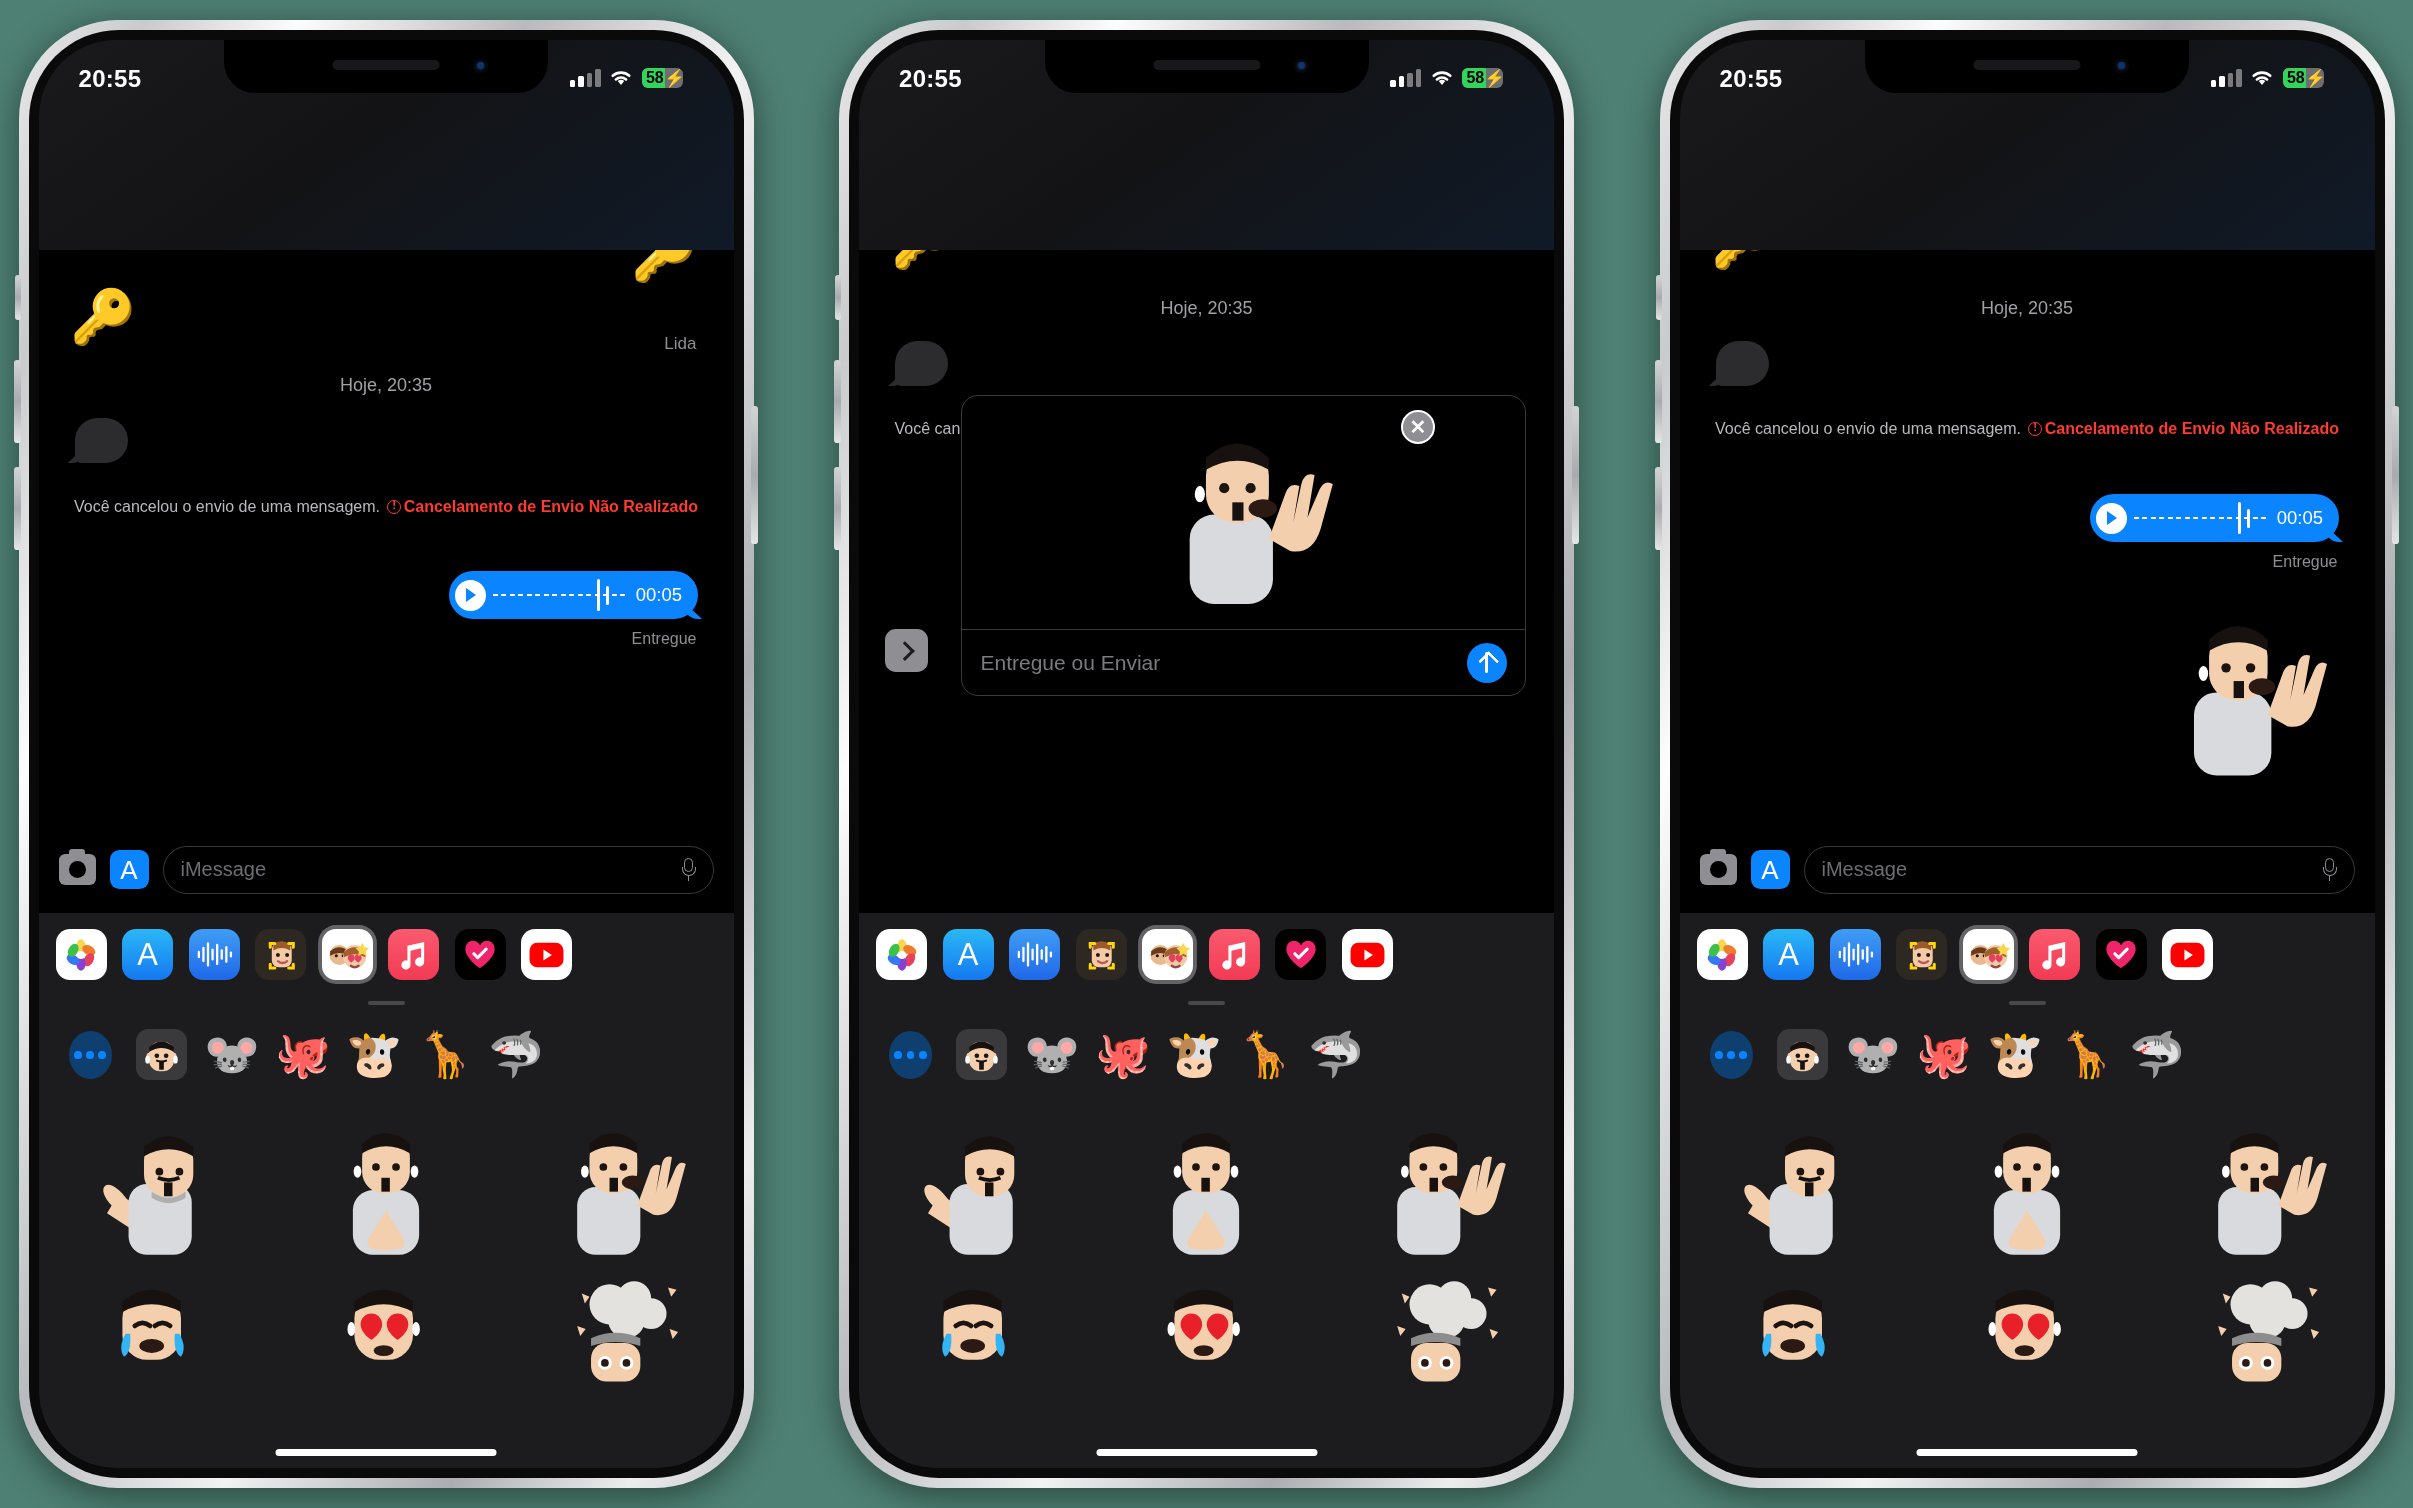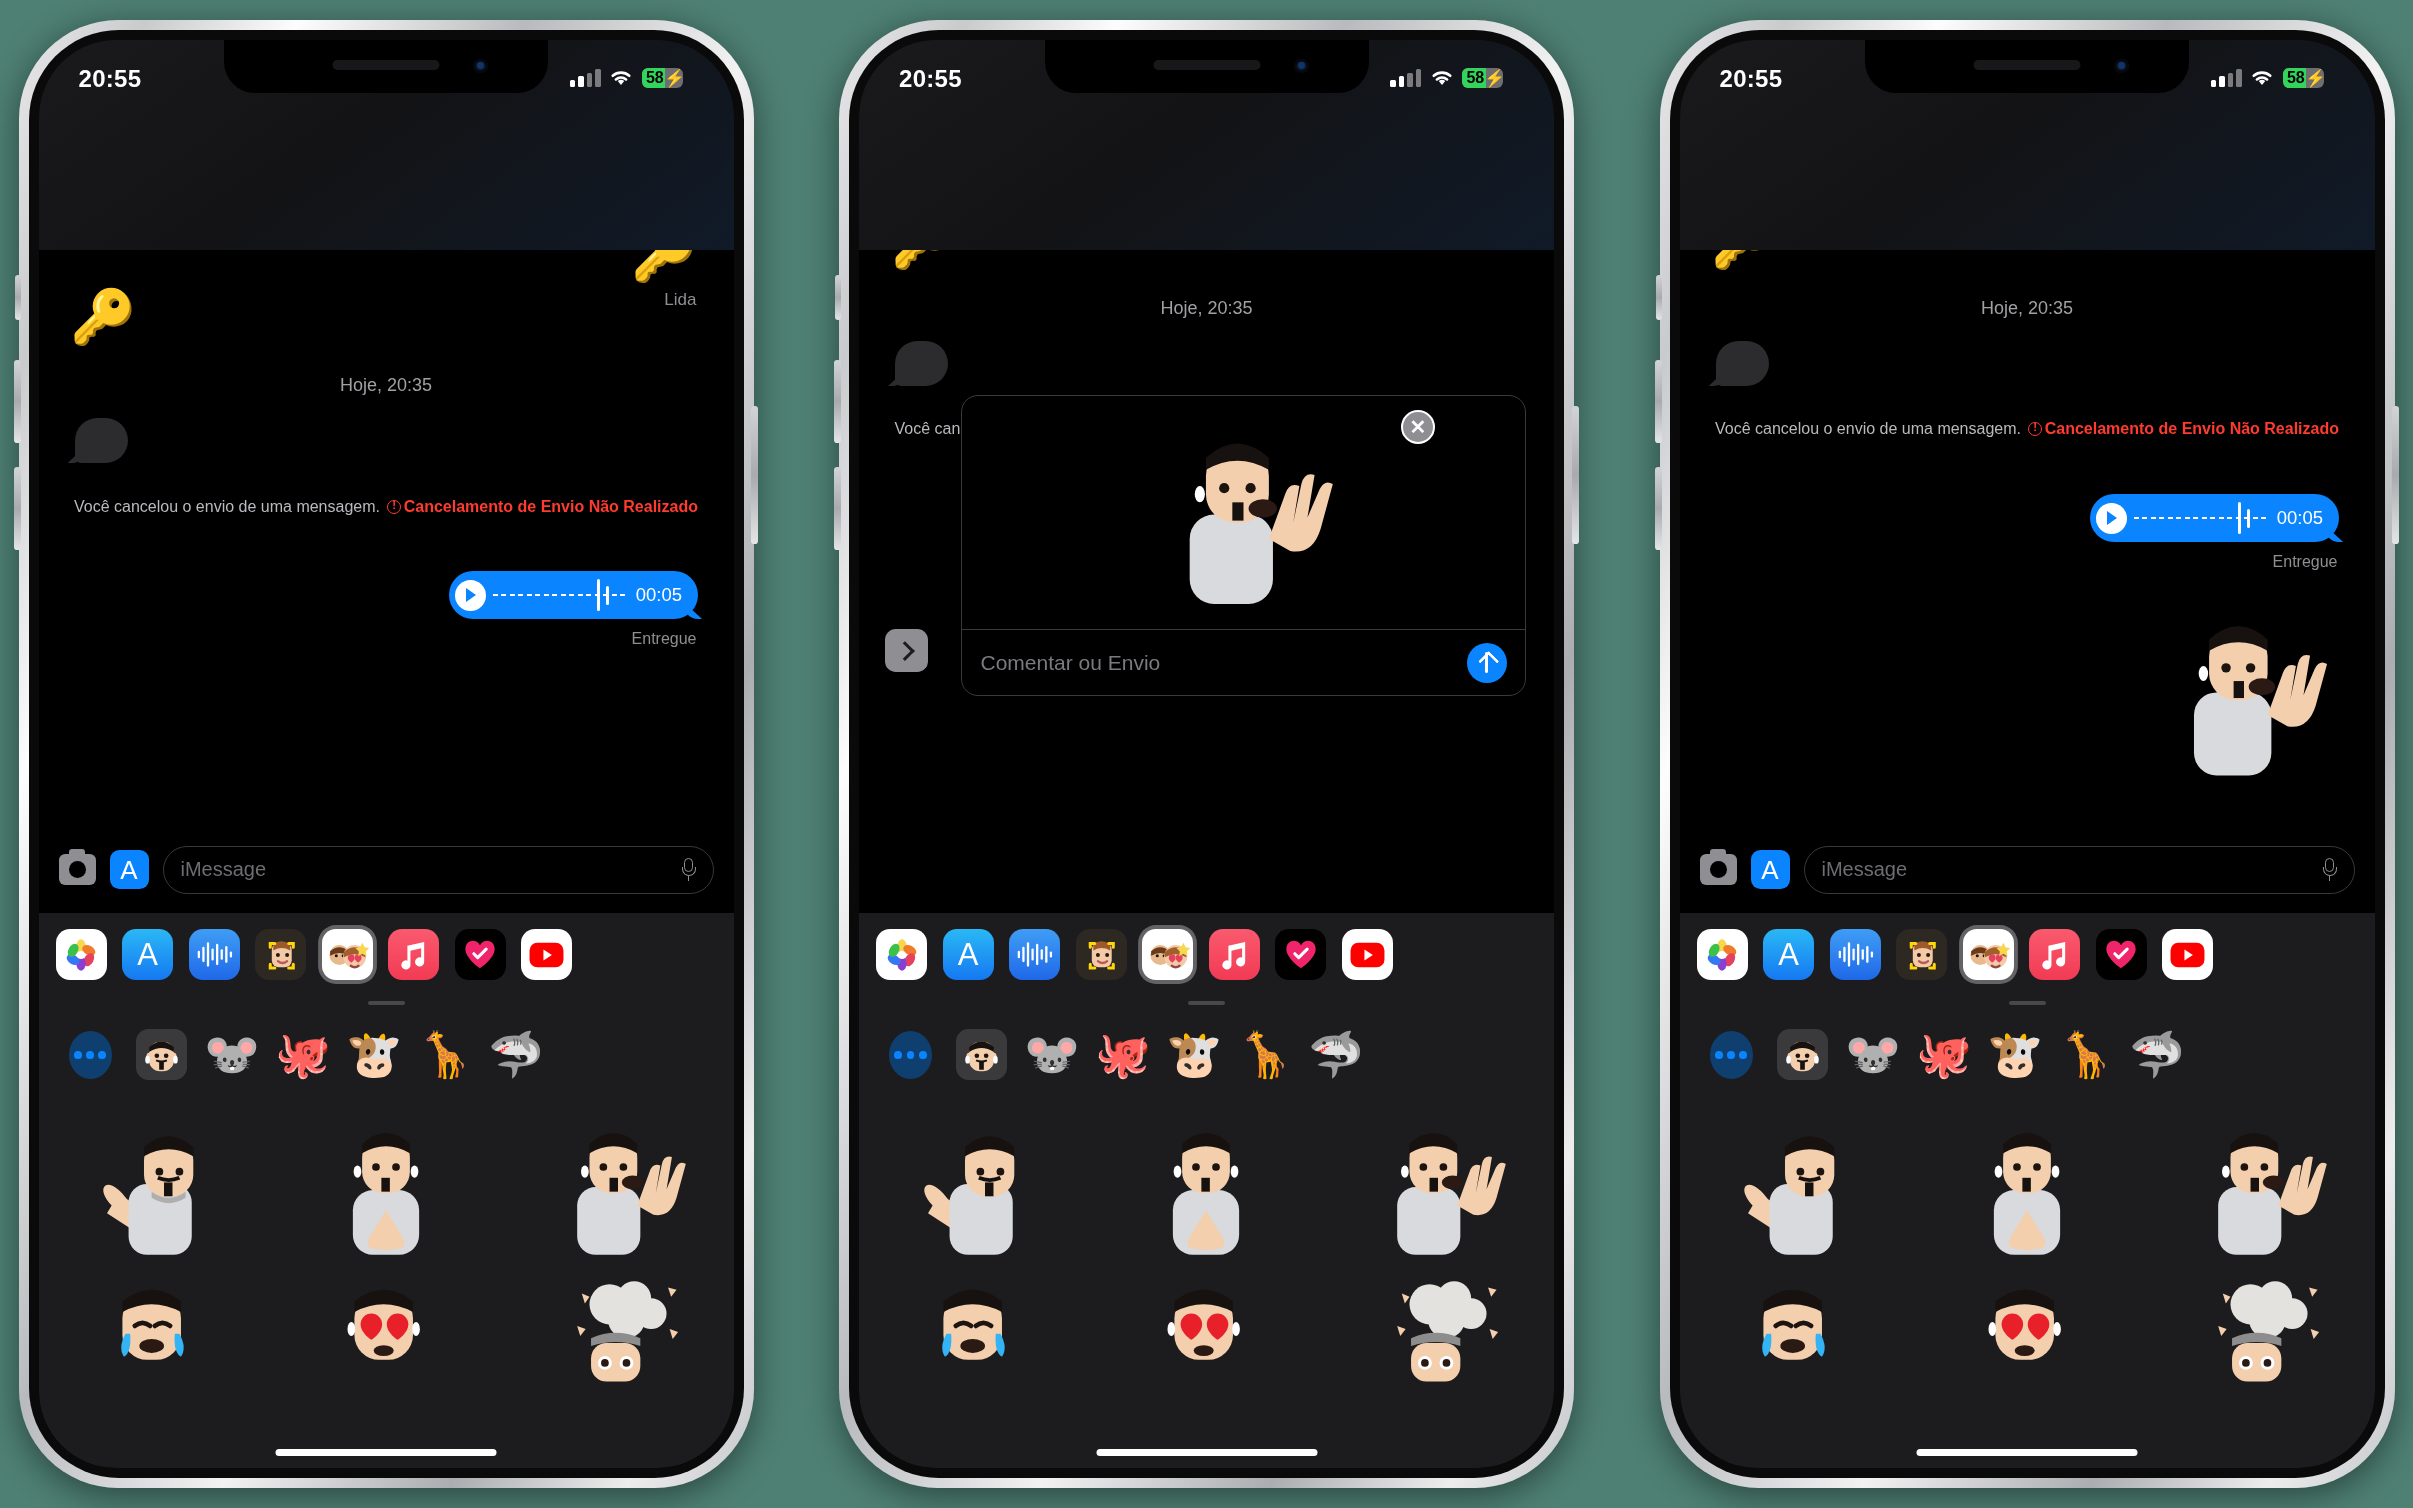--- a/index.html
+++ b/index.html
@@ -81,21 +81,21 @@
   .nav-name { display:flex; align-items:center; gap:3.9px; color:#fff; font-size: 19.3px; font-weight: 400; }
   .chev-r { width: 7px; height: 12.4px; position: relative; }
   .chev-r::before { content:""; position:absolute; left:0; top:1.5px; width:8.5px; height:8.5px; border-right:2.3px solid #8e8e93; border-top:2.3px solid #8e8e93; transform: rotate(45deg); }
   .nav-video { position: absolute; right: 32px; top: 139px; width: 43px; height: 29px; cursor: pointer; }
   .nav-video .vbody { position:absolute; left:0; top:0; width:31px; height:29px; border:3.1px solid #0a84ff; border-radius:7.7px; }
   .nav-video .vtri { position:absolute; right:0; top:7px; width:0; height:0; border-top:7.7px solid transparent; border-bottom:7.7px solid transparent; border-right:12.4px solid #0a84ff; }
 
   
   .convo { position: absolute; left: 0; right: 0; top: 210px; bottom: 0; background: #000; overflow: hidden; }
   .key-emoji { position: absolute; font-size: 53px; line-height: 1; }
-  .read-label { position: absolute; color:#8e8e93; font-size: 17px; }
+  .read-label { position: absolute; color:#8e8e93; font-size: 17px; margin-top: 44px; }
   .daystamp { position: absolute; left:0; right:0; text-align:center; color:#a0a0a5; font-size: 18px; }
   .tail-bubble { position:absolute; width: 53px; height: 45px; background:#2c2c2e; border-radius: 23px 23px 23px 6.2px; }
   .tail-bubble::after { content:""; position:absolute; left:-7px; bottom:0; width:17px; height:15.5px; background:#2c2c2e; border-bottom-right-radius: 12.4px; clip-path: polygon(100% 0,100% 100%,0 100%); }
   .cancel-line { position:absolute; left:18.5px; right:18.5px; text-align:center; font-size: 16px; line-height: 1.34; }
   .cancel-line .grey { color:#b9b9be; }
   .cancel-line .red { color:#ff3b30; font-weight: 600; }
   .warn-ico { display:inline-block; width:14.7px; height:14.7px; border:1.9px solid #ff3b30; border-radius:50%; position:relative; vertical-align:-2.3px; margin:0 2.3px; }
   .warn-ico::after { content:"!"; position:absolute; left:0; right:0; top:-3.9px; text-align:center; font-size:11.6px; font-weight:800; color:#ff3b30; }
 
   .audio-bubble { position:absolute; height: 48px; border-radius: 24px; background:#0a84ff; display:flex; align-items:center; padding: 0 15.5px 0 6.2px; gap: 7.7px; cursor:pointer; }
@@ -559,21 +559,21 @@
                 <path d="M56 44 q31-28 62 0 l0 12 q-31-18-62 0z" fill="#17120f"></path>
                 <circle cx="74" cy="74" r="5" fill="#1d1410"></circle>
                 <circle cx="100" cy="74" r="5" fill="#1d1410"></circle>
                 <rect x="82" y="88" width="11" height="18" fill="#17120f"></rect>
                 <ellipse cx="112" cy="94" rx="14" ry="9" fill="#2b1a14"></ellipse>
                 <ellipse cx="50" cy="80" rx="5" ry="8" fill="#fff"></ellipse>
               </g>
             </svg>
         </div>
         <div class="preview-foot">
-          <span class="preview-ph">Comentar ou Envio</span>
+          <span class="preview-ph">Entregue ou Enviar</span>
           <span class="send-btn"></span>
         </div>
       </div>
       <div class="expand-btn" style="left:26px; top:589px;"></div>
 
       <div class="drawer" style="top:873px;">
         <div class="app-row">
           <span class="app-ico" style="background:#fff;">
               <svg width="36" height="36" viewBox="0 0 46 46">
                 <g>

